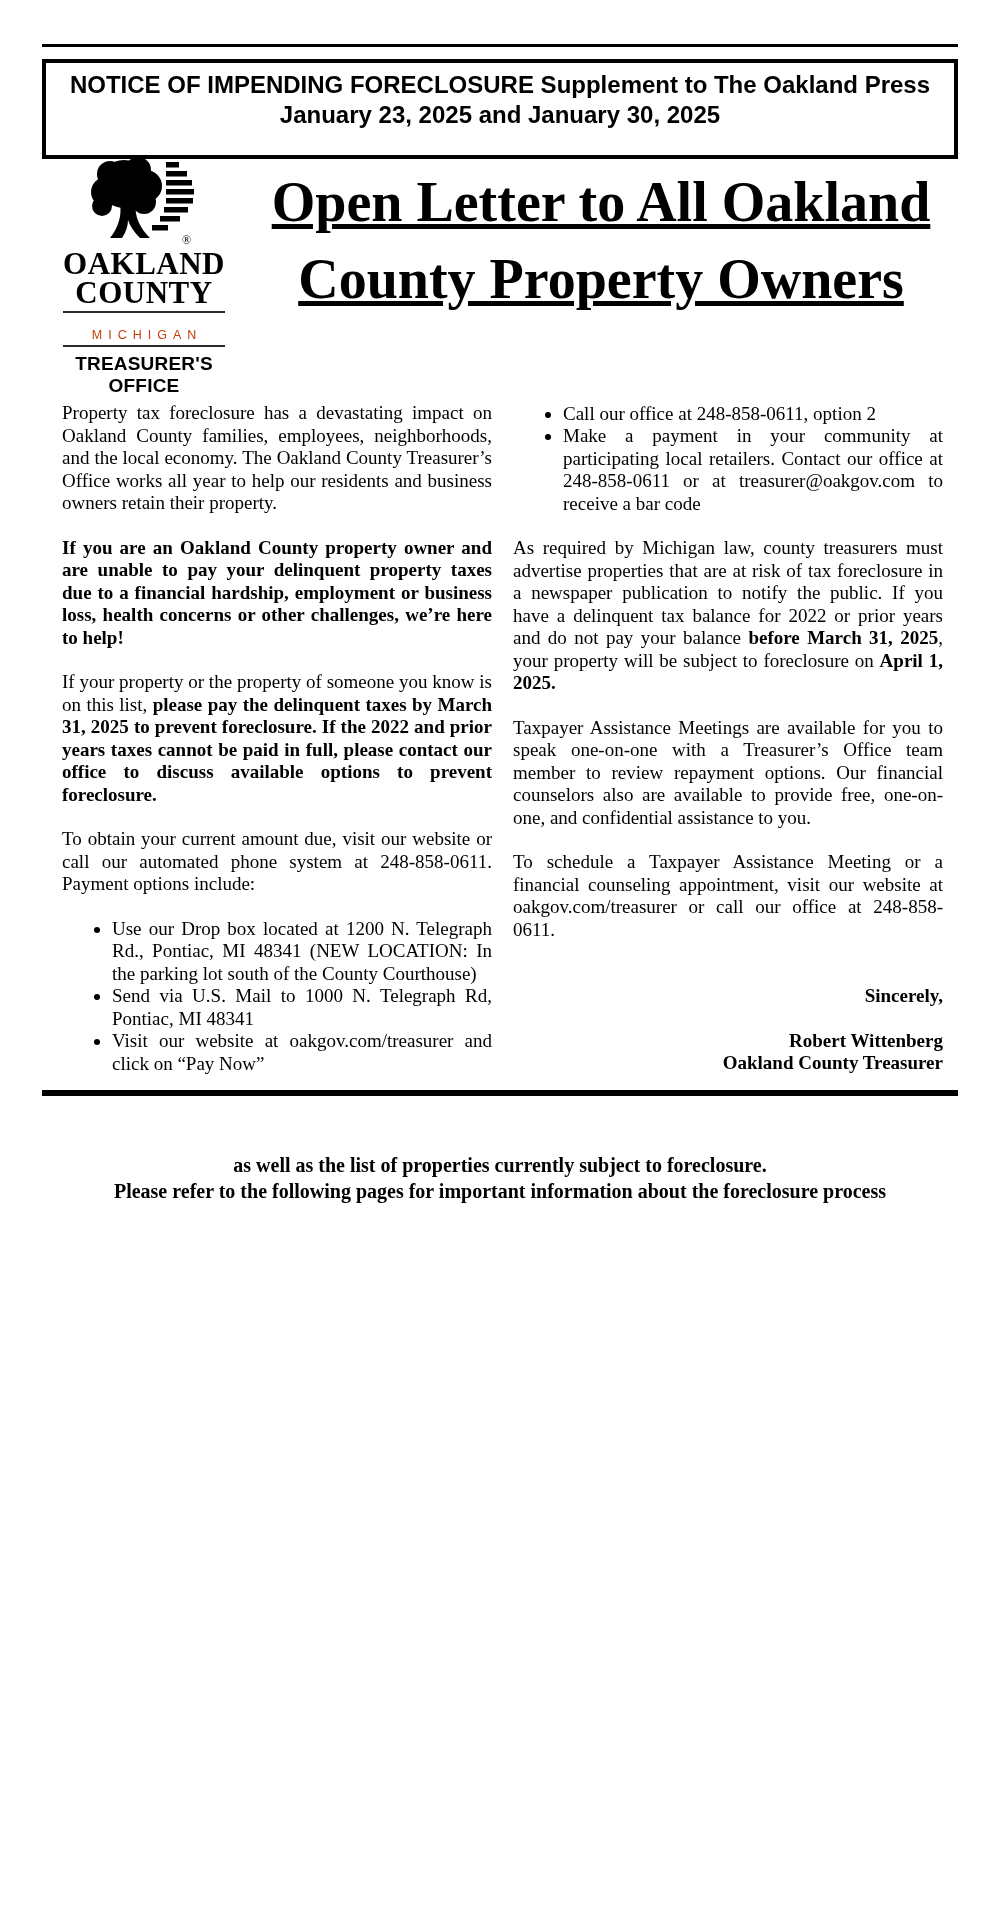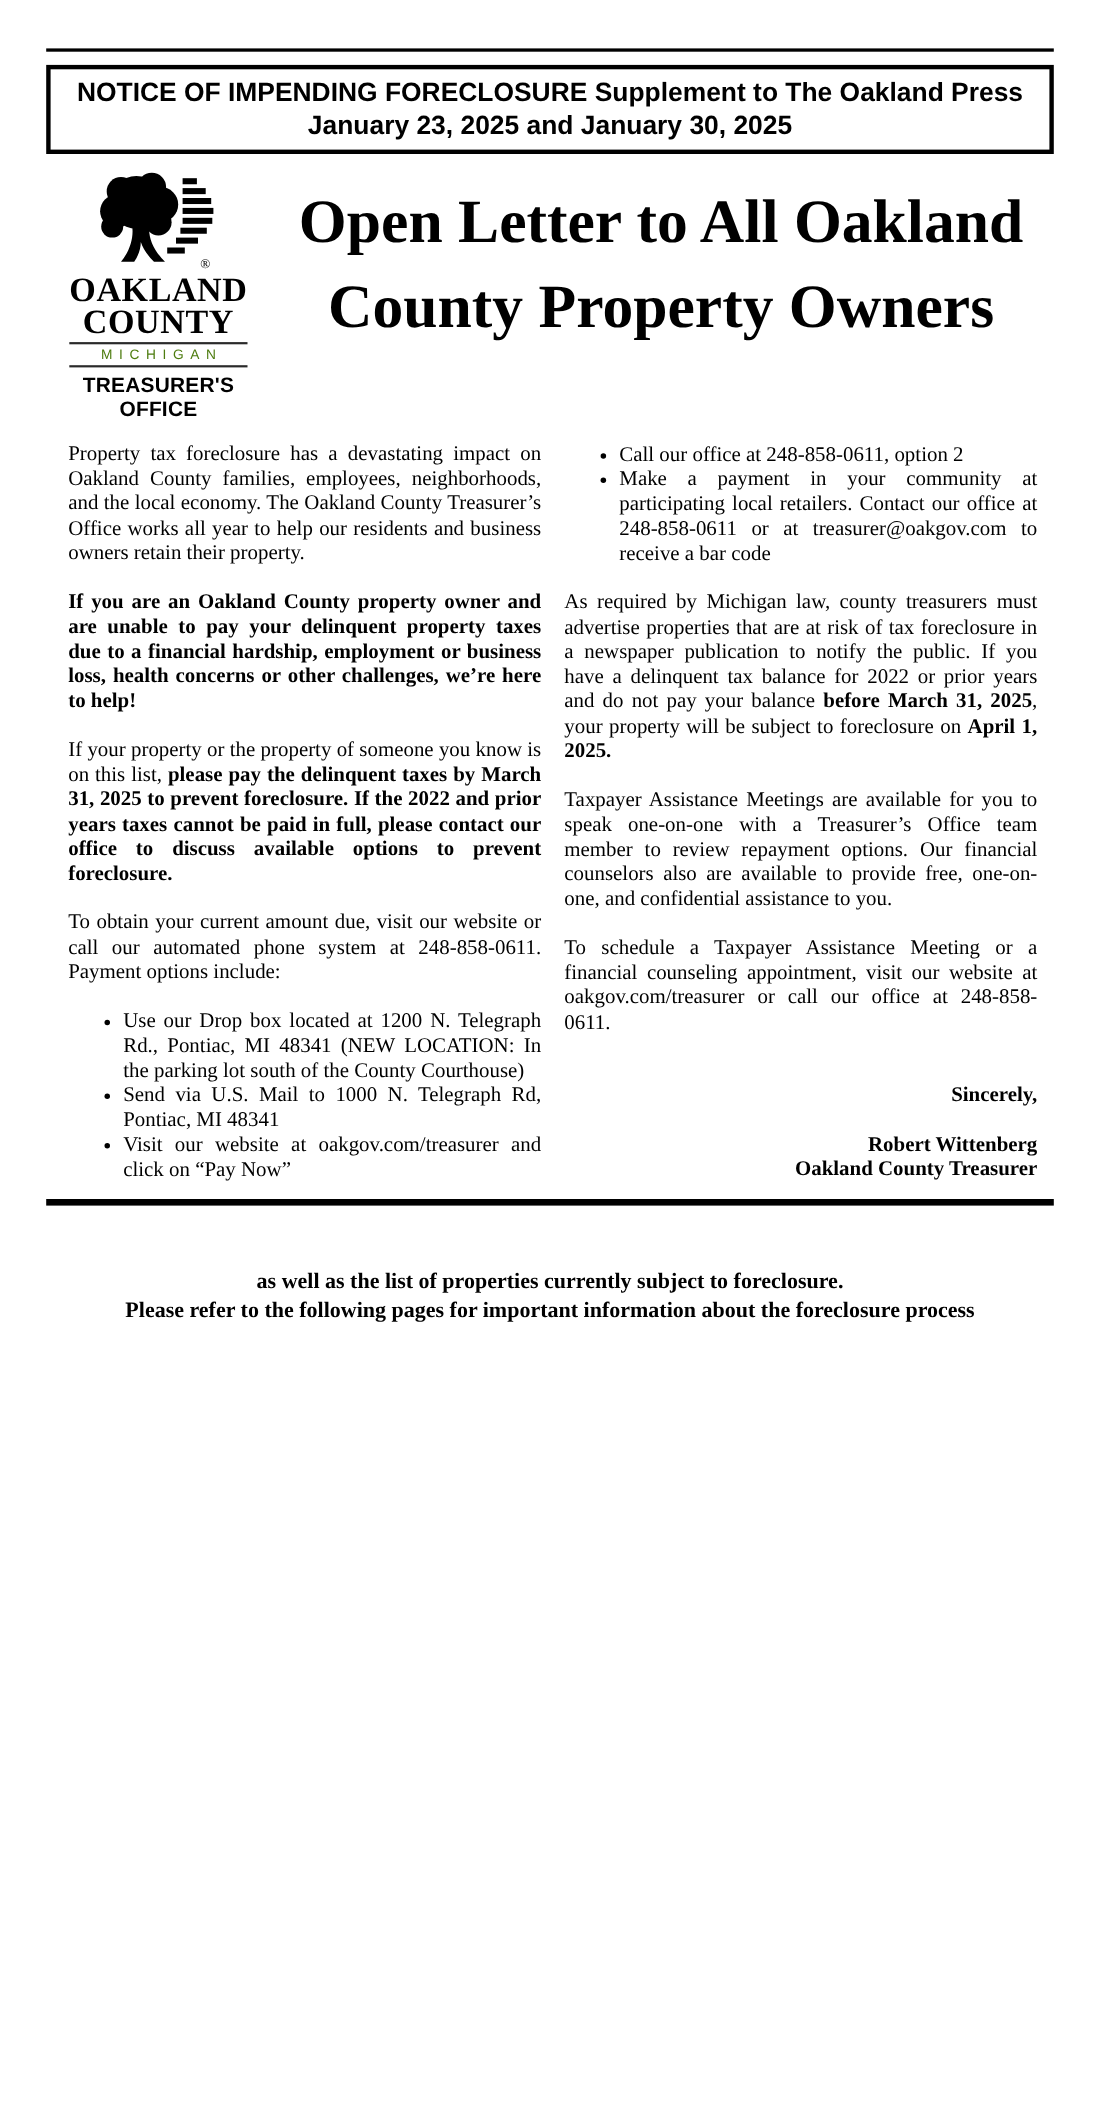--- a/index.html
+++ b/index.html
@@ -10,47 +10,47 @@
     position:relative;
   }
   .page { position:absolute; inset:0; }
 
   .top-rule {
     position:absolute; left:42px; top:44px; width:916px; height:3px; background:#000;
   }
 
   .notice-box {
     position:absolute; left:42px; top:59px; width:916px; box-sizing:border-box;
-    border:4px solid #000; padding:7px 10px 6px; text-align:center;
+    border:4px solid #000; padding:7px 10px 25px; text-align:center;
     font-family:"Liberation Sans", sans-serif; font-weight:bold;
     font-size:24px; line-height:30px;
   }
 
   .masthead { position:absolute; left:55px; top:150px; width:900px; height:220px; }
 
   .logo { position:absolute; left:0; top:2px; width:178px; text-align:center; }
   .logo svg { display:block; margin:0 auto; }
   .logo-oakland, .logo-county {
     font-family:"Liberation Serif", serif; font-weight:bold;
     font-size:31px; line-height:29px; letter-spacing:0.5px;
   }
   .logo-michigan {
-    margin:4px 8px 0; padding:2px 0 3px;
+    margin:4px 8px 0; padding:15px 0 3px;
     border-top:2px solid #2a2a2a; border-bottom:2px solid #2a2a2a;
     font-family:"Liberation Sans", sans-serif; font-size:12.5px;
-    letter-spacing:6px; text-indent:6px; color:#4d7c0f;
+    letter-spacing:6px; text-indent:6px; color:#c2410c;
   }
   .logo-office {
     margin-top:6px; font-family:"Liberation Sans", sans-serif;
     font-weight:bold; font-size:19px; letter-spacing:0.2px;
   }
 
   .page-title {
     position:absolute; left:192px; right:0; top:14px; text-align:center;
-    font-weight:bold; font-size:56px; line-height:77px; margin:0;
+    font-weight:bold; font-size:56px; line-height:77px; margin:0;text-decoration:underline;
   }
 
   .columns {
     position:absolute; left:62px; top:402px; width:881px;
     display:flex; gap:21px;align-items:center;
   }
   .col { width:430px; font-size:19px; line-height:22.5px; text-align:justify; }
   .col p { margin:0 0 22px; }
   .col ul { margin:0 0 22px; padding:0 0 0 50px; list-style:disc outside; }
   .col li { margin:0; }

